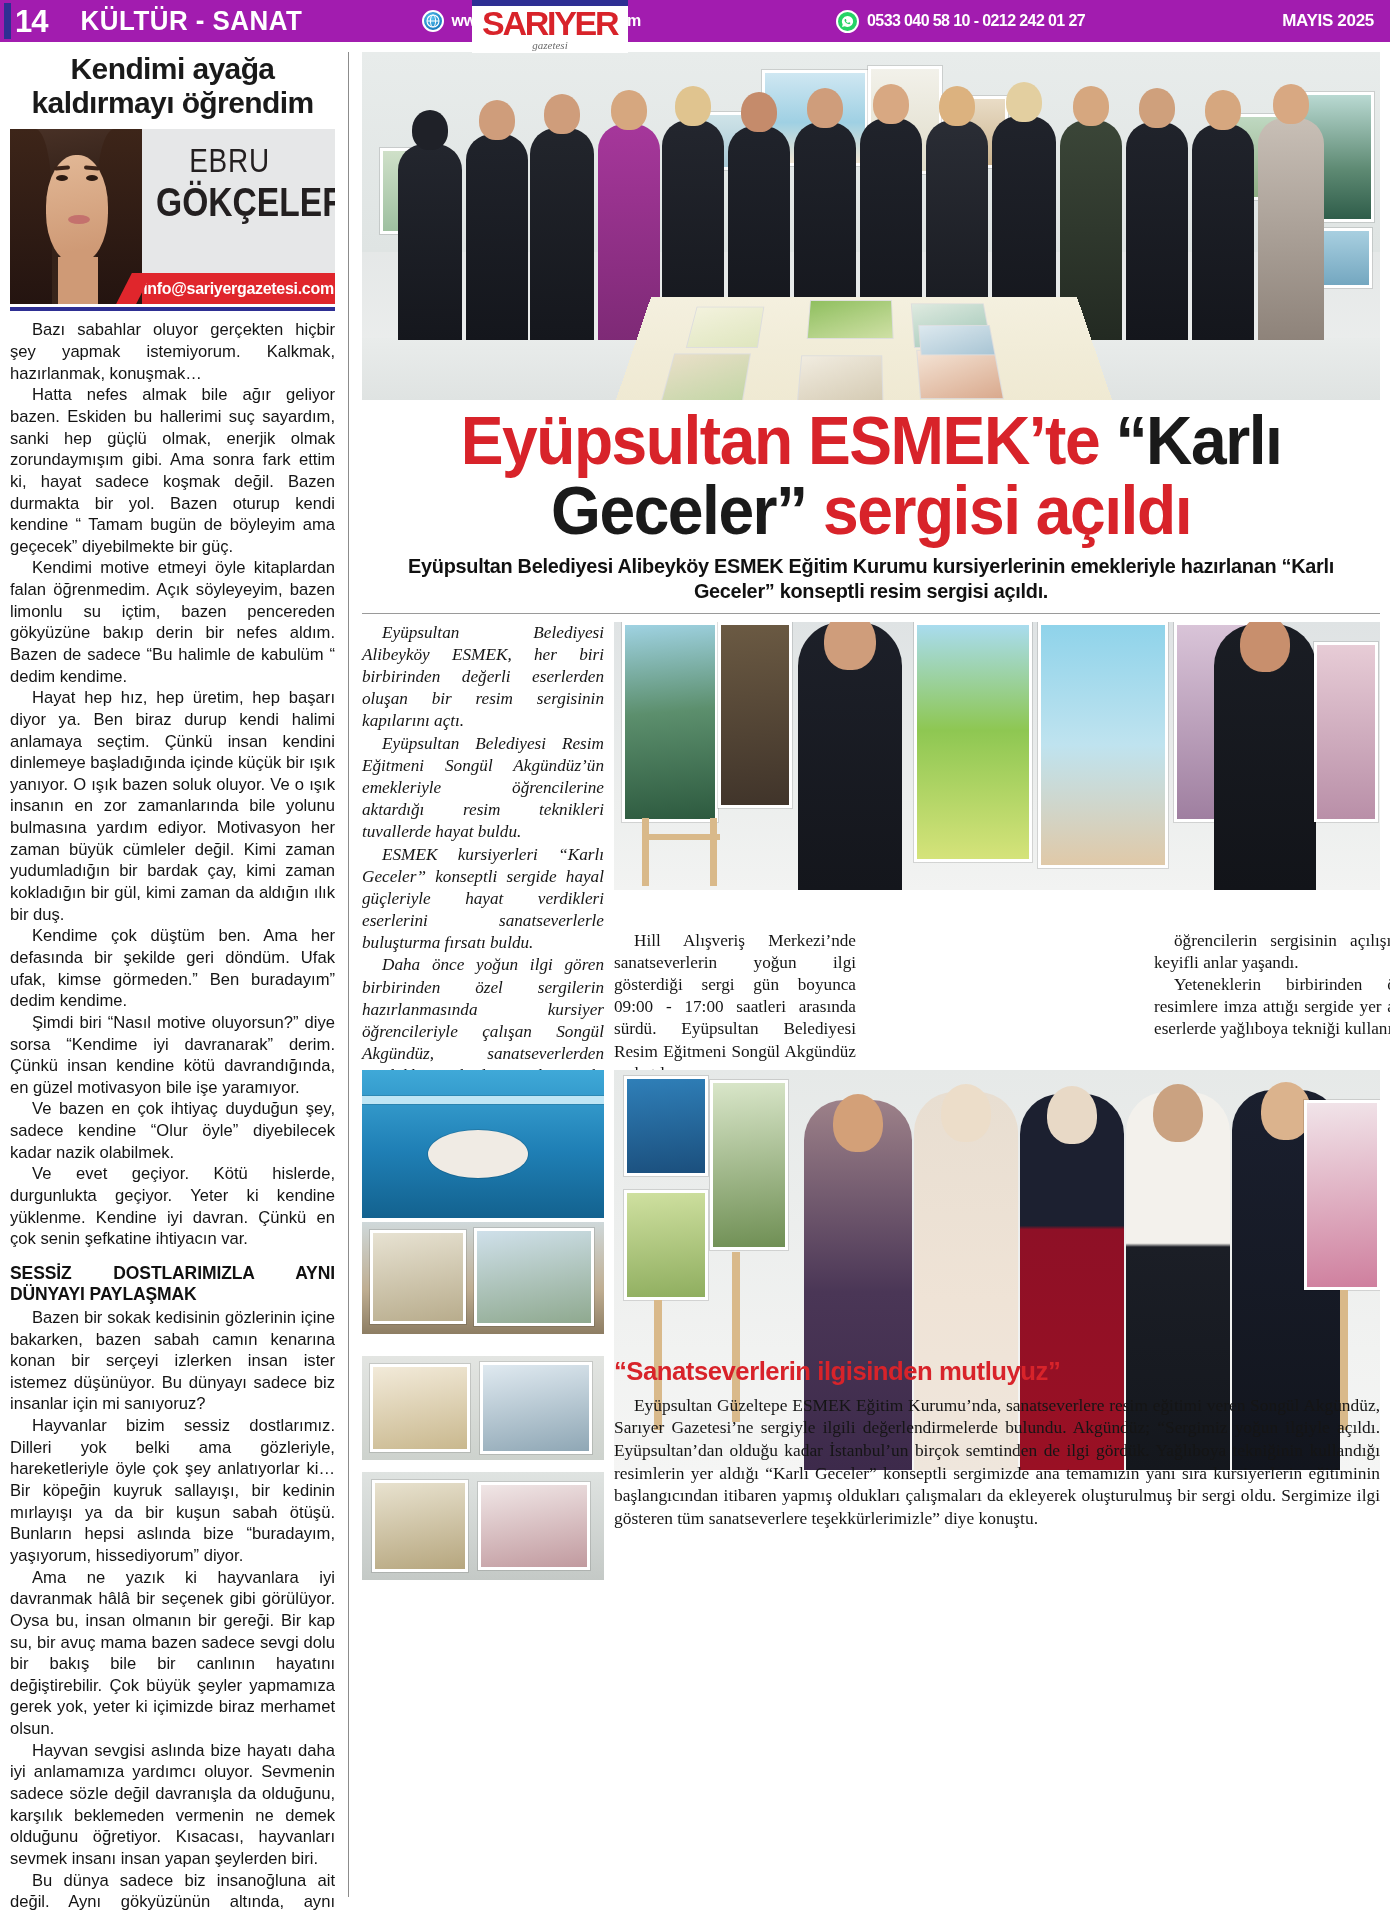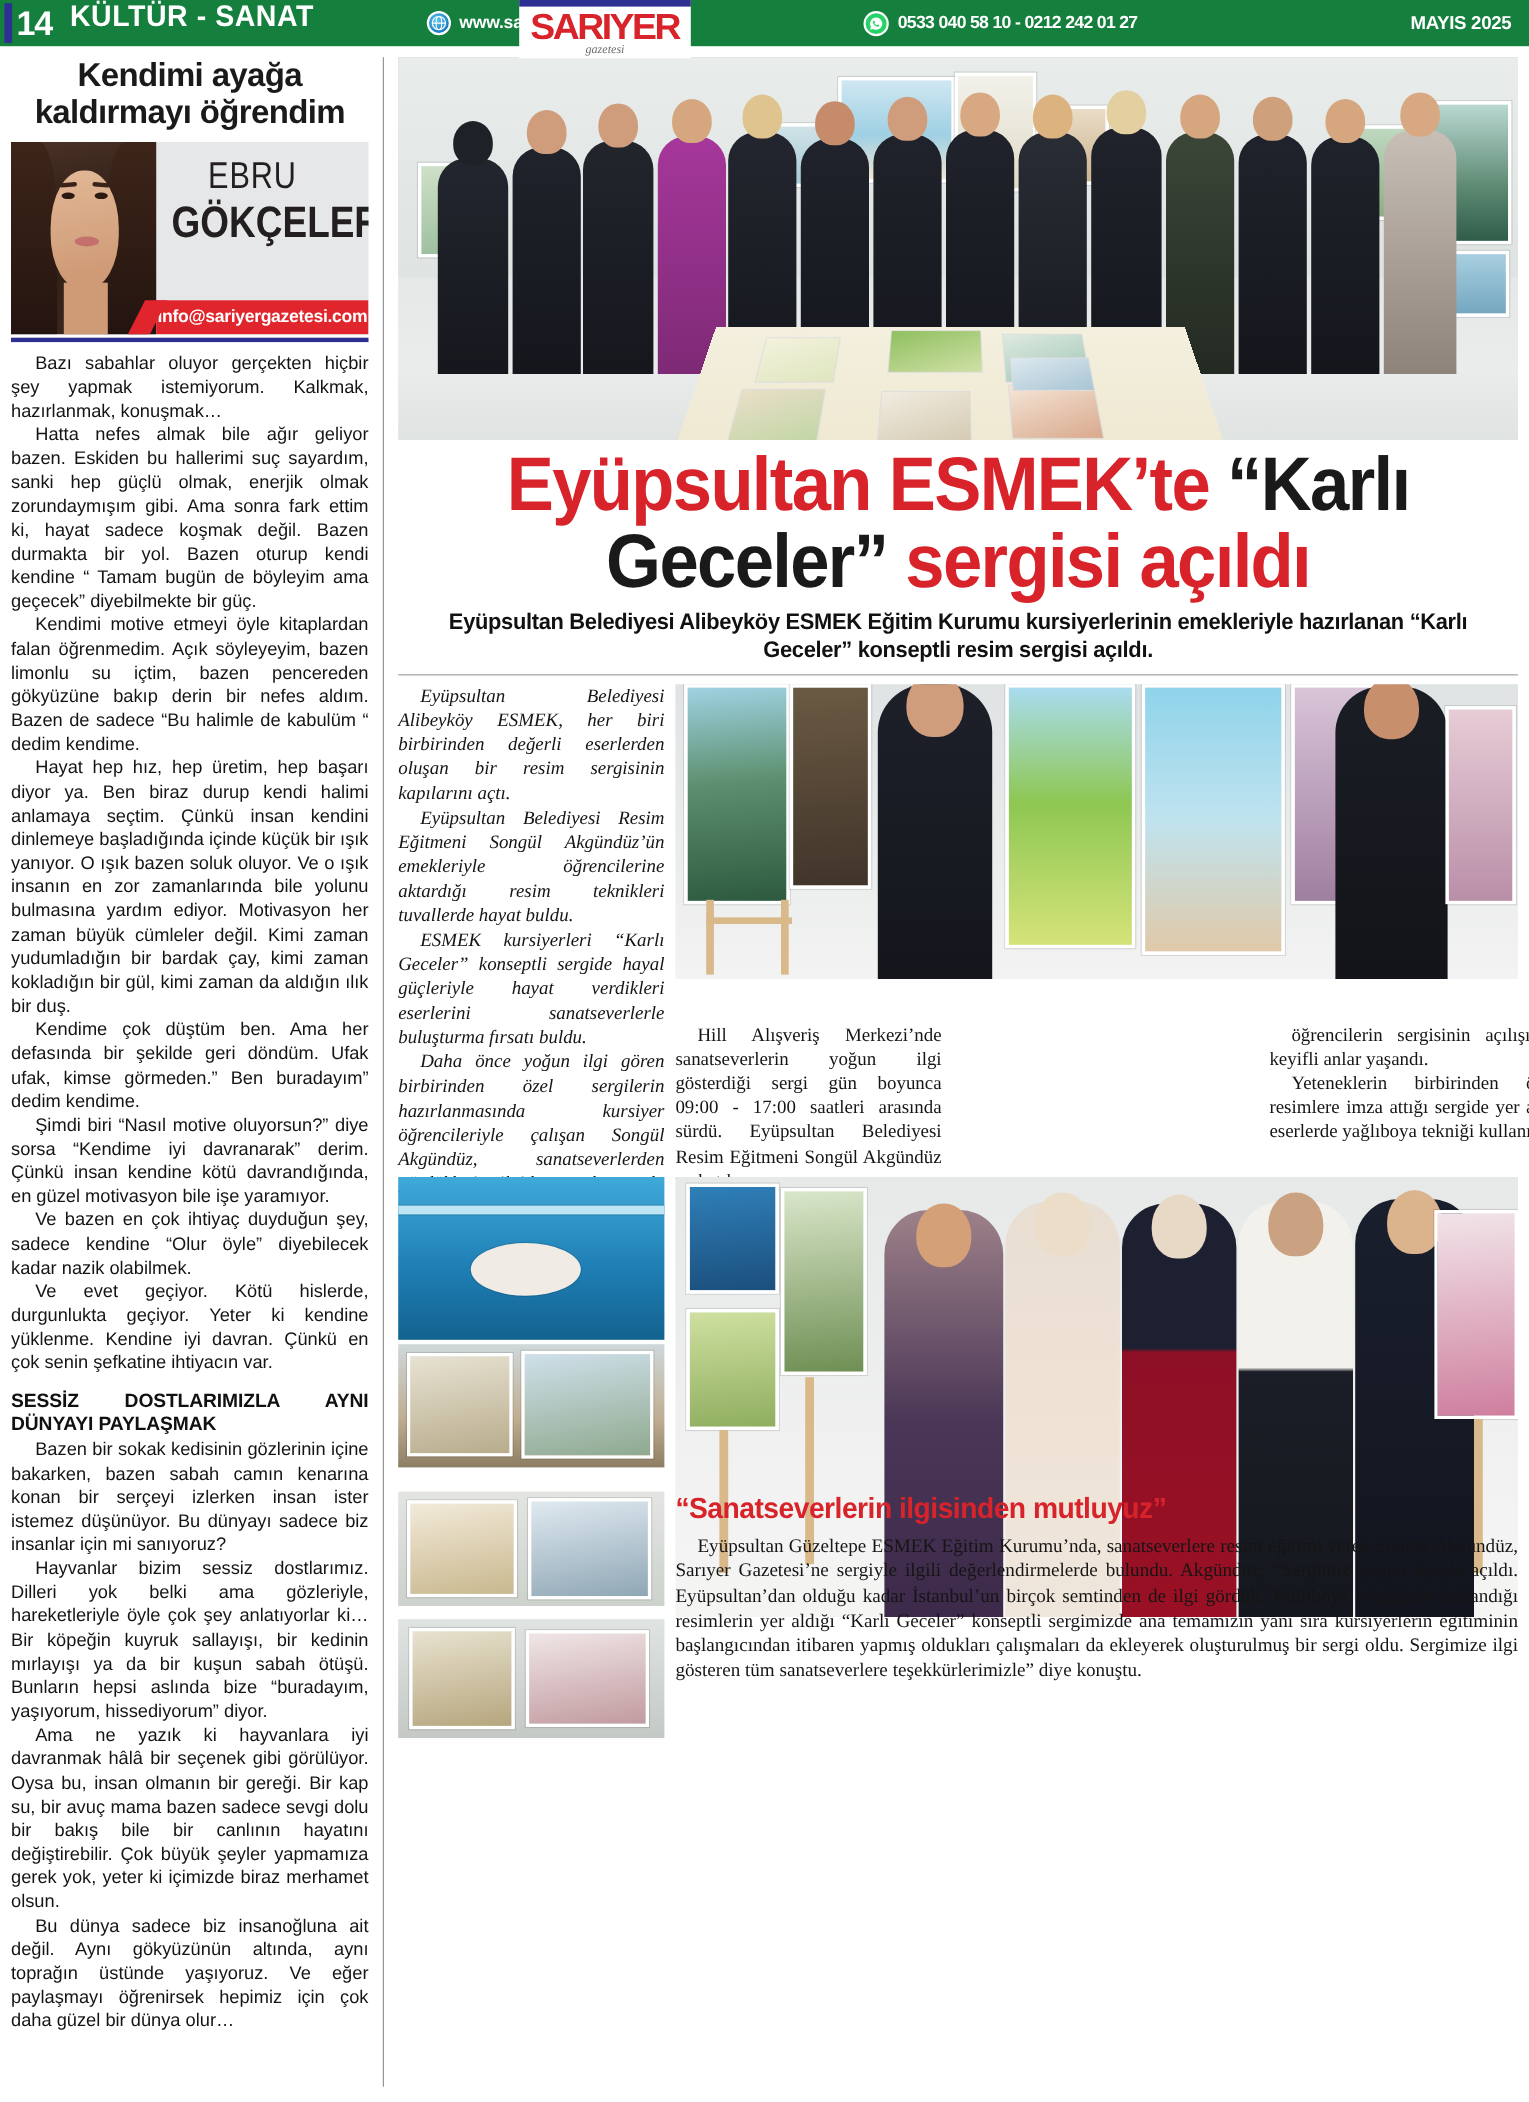--- a/index.html
+++ b/index.html
@@ -7,22 +7,22 @@
     width: 1390px; height: 1911px;
     background: #ffffff;
     font-family: "Liberation Sans", sans-serif;
     overflow: hidden;
   }
   .page { position: relative; width: 1390px; height: 1911px; background: #fff; }
 
   
   .masthead {
     position: absolute; left: 0; top: 0; width: 1390px; height: 42px;
-    background: #15803d;
-    display: flex; 
+    background: #a21caf;
+    display: flex; align-items: center; gap: 17px;
   }
   .mh-pagenum-wrap {
     display: flex; align-items: center; height: 42px; padding-left: 4px;
   }
   .mh-pagenum-bar { width: 7px; height: 36px; background: #2e2f93; }
   .mh-pagenum {
     color: #ffffff; font-size: 31px; font-weight: bold; letter-spacing: -1px;
     padding: 0 6px 0 4px; line-height: 1;
   }
   .mh-section {
@@ -295,20 +295,21 @@
       <p>Kendime çok düştüm ben. Ama her defasında bir şekilde geri döndüm. Ufak ufak, kimse görmeden.” Ben buradayım” dedim kendime.</p>
       <p>Şimdi biri “Nasıl motive oluyorsun?” diye sorsa “Kendime iyi davranarak” derim. Çünkü insan kendine kötü davrandığında, en güzel motivasyon bile işe yaramıyor.</p>
       <p>Ve bazen en çok ihtiyaç duyduğun şey, sadece kendine “Olur öyle” diyebilecek kadar nazik olabilmek.</p>
       <p>Ve evet geçiyor. Kötü hislerde, durgunlukta geçiyor. Yeter ki kendine yüklenme. Kendine iyi davran. Çünkü en çok senin şefkatine ihtiyacın var.</p>
 
       <div class="col-subhead">SESSİZ DOSTLARIMIZLA AYNI DÜNYAYI PAYLAŞMAK</div>
 
       <p>Bazen bir sokak kedisinin gözlerinin içine bakarken, bazen sabah camın kenarına konan bir serçeyi izlerken insan ister istemez düşünüyor. Bu dünyayı sadece biz insanlar için mi sanıyoruz?</p>
       <p>Hayvanlar bizim sessiz dostlarımız. Dilleri yok belki ama gözleriyle, hareketleriyle öyle çok şey anlatıyorlar ki… Bir köpeğin kuyruk sallayışı, bir kedinin mırlayışı ya da bir kuşun sabah ötüşü. Bunların hepsi aslında bize “buradayım, yaşıyorum, hissediyorum” diyor.</p>
       <p>Ama ne yazık ki hayvanlara iyi davranmak hâlâ bir seçenek gibi görülüyor. Oysa bu, insan olmanın bir gereği. Bir kap su, bir avuç mama bazen sadece sevgi dolu bir bakış bile bir canlının hayatını değiştirebilir. Çok büyük şeyler yapmamıza gerek yok, yeter ki içimizde biraz merhamet olsun.</p>
+      <p>Hayvan sevgisi aslında bize hayatı daha iyi anlamamıza yardımcı oluyor. Sevmenin sadece sözle değil davranışla da olduğunu, karşılık beklemeden vermenin ne demek olduğunu öğretiyor. Kısacası, hayvanları sevmek insanı insan yapan şeylerden biri.</p>
       <p>Bu dünya sadece biz insanoğluna ait değil. Aynı gökyüzünün altında, aynı toprağın üstünde yaşıyoruz. Ve eğer paylaşmayı öğrenirsek hepimiz için çok daha güzel bir dünya olur…</p>
     </div>
   </div>
 
   <div class="v-divider"></div>
 
   <div class="main">
 
     <div class="hero-photo">
       <div class="hp-wall"></div>

